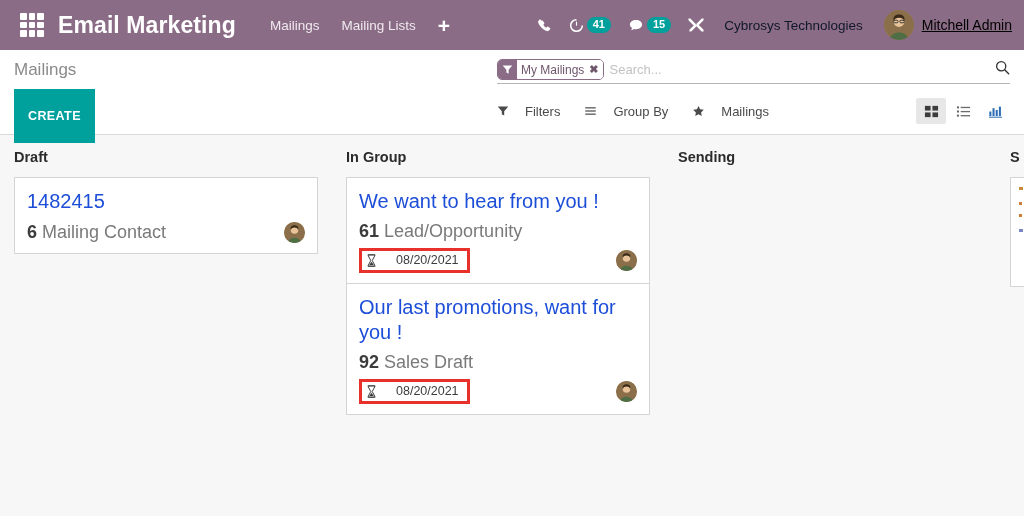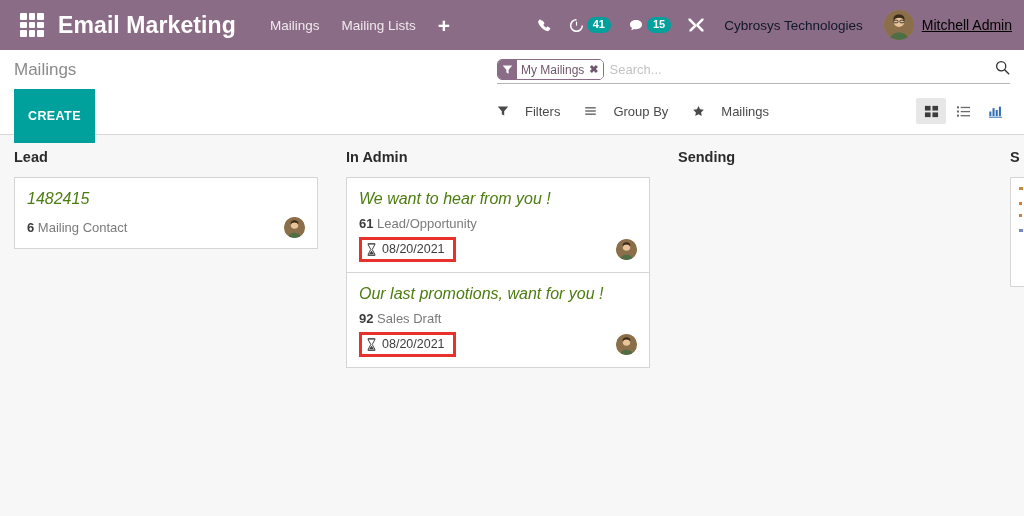--- a/index.html
+++ b/index.html
@@ -81,26 +81,26 @@
 
   
   .kanban { background: #f7f7f7; height: 381px; display: flex;
     padding: 14px 0 0 0; overflow: hidden; }
   .col { width: 332px; flex: none; padding: 0 14px; }
   .col-head { font-size: 14.5px; font-weight: bold; color: #2b2b2b;
     margin-bottom: 12px; cursor: pointer; }
   .card { background: #ffffff; border: 1px solid #d5d5d5;
     padding: 11px 12px 10px; position: relative; cursor: pointer; }
   .card + .card { border-top: none; }
-  .card-title { font-size: 16px; color: #4d7c0f; line-height: 1.25;
-    margin-bottom: 7px; font-style: italic; }
-  .card-sub { font-size: 13px; color: #7a7a7a; margin-bottom: 6px; }
+  .card-title { font-size: 20px; color: #1d4ed8; line-height: 1.25;
+    margin-bottom: 7px; }
+  .card-sub { font-size: 18px; color: #7a7a7a; margin-bottom: 6px; }
   .card-sub b { color: #3c3c3c; font-weight: bold; }
   .card-foot { display: flex; align-items: center; min-height: 22px; }
-  .sched { display: flex; align-items: center; gap: 5px; font-size: 12.5px;
+  .sched { display: flex; align-items: center; gap: 19px; font-size: 12.5px;
     color: #3c3c3c; }
   .annot { border: 3px solid #E8312A; padding: 2px 8px 3px 4px; }
   .card-foot .avatar { margin-left: auto; }
 
   
   .col-clip { width: 40px; flex: none; padding: 0 14px; overflow: hidden; }
   .clip-card { background:#fff; border:1px solid #d5d5d5; height:110px;
     padding: 9px 8px; width: 120px; }
   .clip-line { height: 3px; background: #c98a3c; margin-bottom: 12px; width: 4px;}
   .clip-dot { height: 3px; background: #d07f3a; margin-bottom: 9px; width: 3px;}
@@ -261,42 +261,42 @@
             </svg>
         </span>
       </span>
     </div>
   </div>
 </div>
 
 <div class="kanban">
 
   <div class="col">
-    <div class="col-head">Lead</div>
+    <div class="col-head">Draft</div>
     <div class="card">
       <div class="card-title">1482415</div>
       <div class="card-foot">
         <span class="card-sub" style="margin:0">
           <b>6</b>
           <span>Mailing Contact</span>
         </span>
         <span class="avatar small">
           <svg width="21" height="21" viewBox="0 0 30 30">
               <circle cx="15" cy="15" r="15" fill="#8a6f4a"></circle>
               <circle cx="15" cy="11.5" r="5.4" fill="#e9c49a"></circle>
               <path d="M15 4.5c3.4 0 5.6 2.1 5.6 4.6 0 .9-.3 1.6-.7 1.9-.3-2.3-2.3-3.3-4.9-3.3s-4.6 1-4.9 3.3c-.4-.3-.7-1-.7-1.9 0-2.5 2.2-4.6 5.6-4.6z" fill="#3a2a18"></path>
               <path d="M5 30c1.6-5.2 5.2-7.6 10-7.6s8.4 2.4 10 7.6z" fill="#4f6e45"></path>
             </svg>
         </span>
       </div>
     </div>
   </div>
 
   <div class="col">
-    <div class="col-head">In Admin</div>
+    <div class="col-head">In Group</div>
 
     <div class="card">
       <div class="card-title">We want to hear from you !</div>
       <div class="card-sub">
         <b>61</b>
         <span>Lead/Opportunity</span>
       </div>
       <div class="card-foot">
         <span class="sched annot">
           <svg width="11" height="13" viewBox="0 0 12 16">

